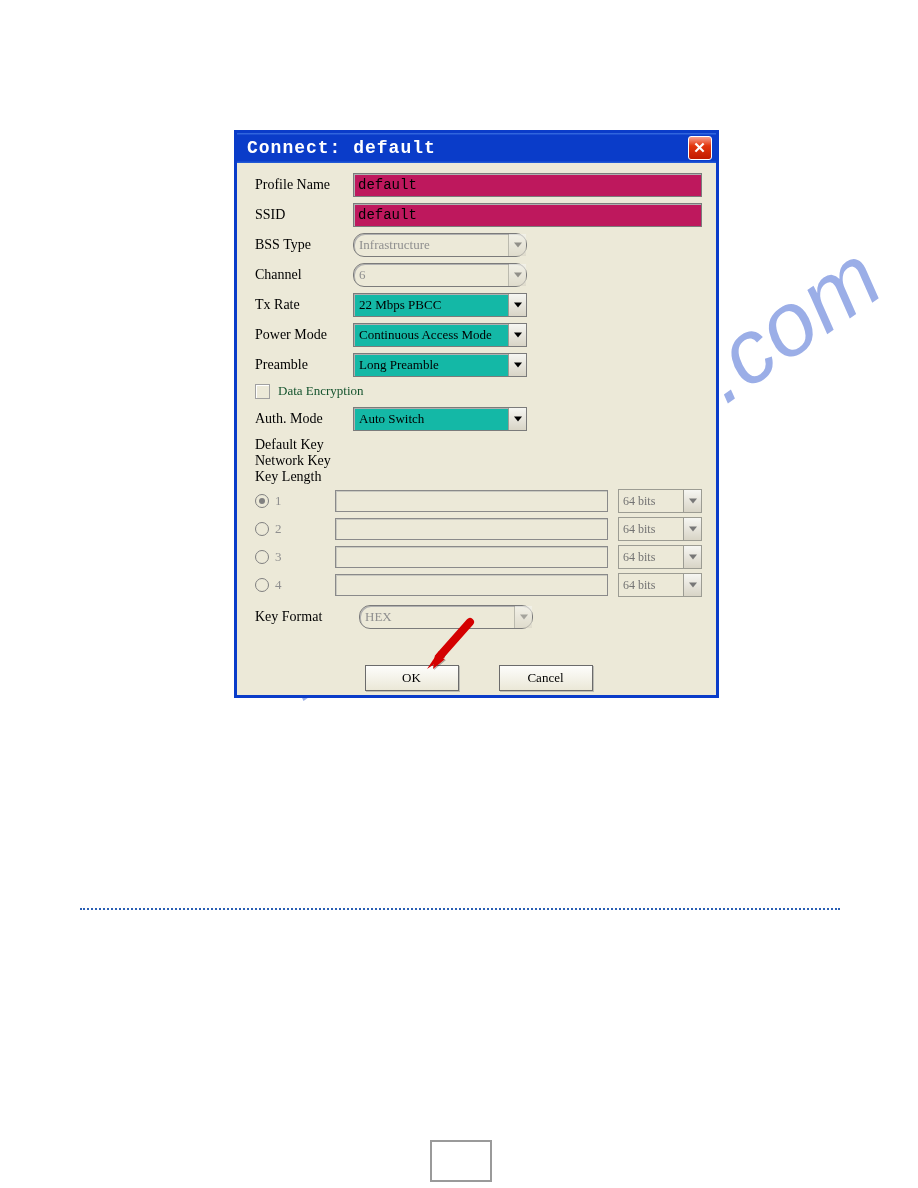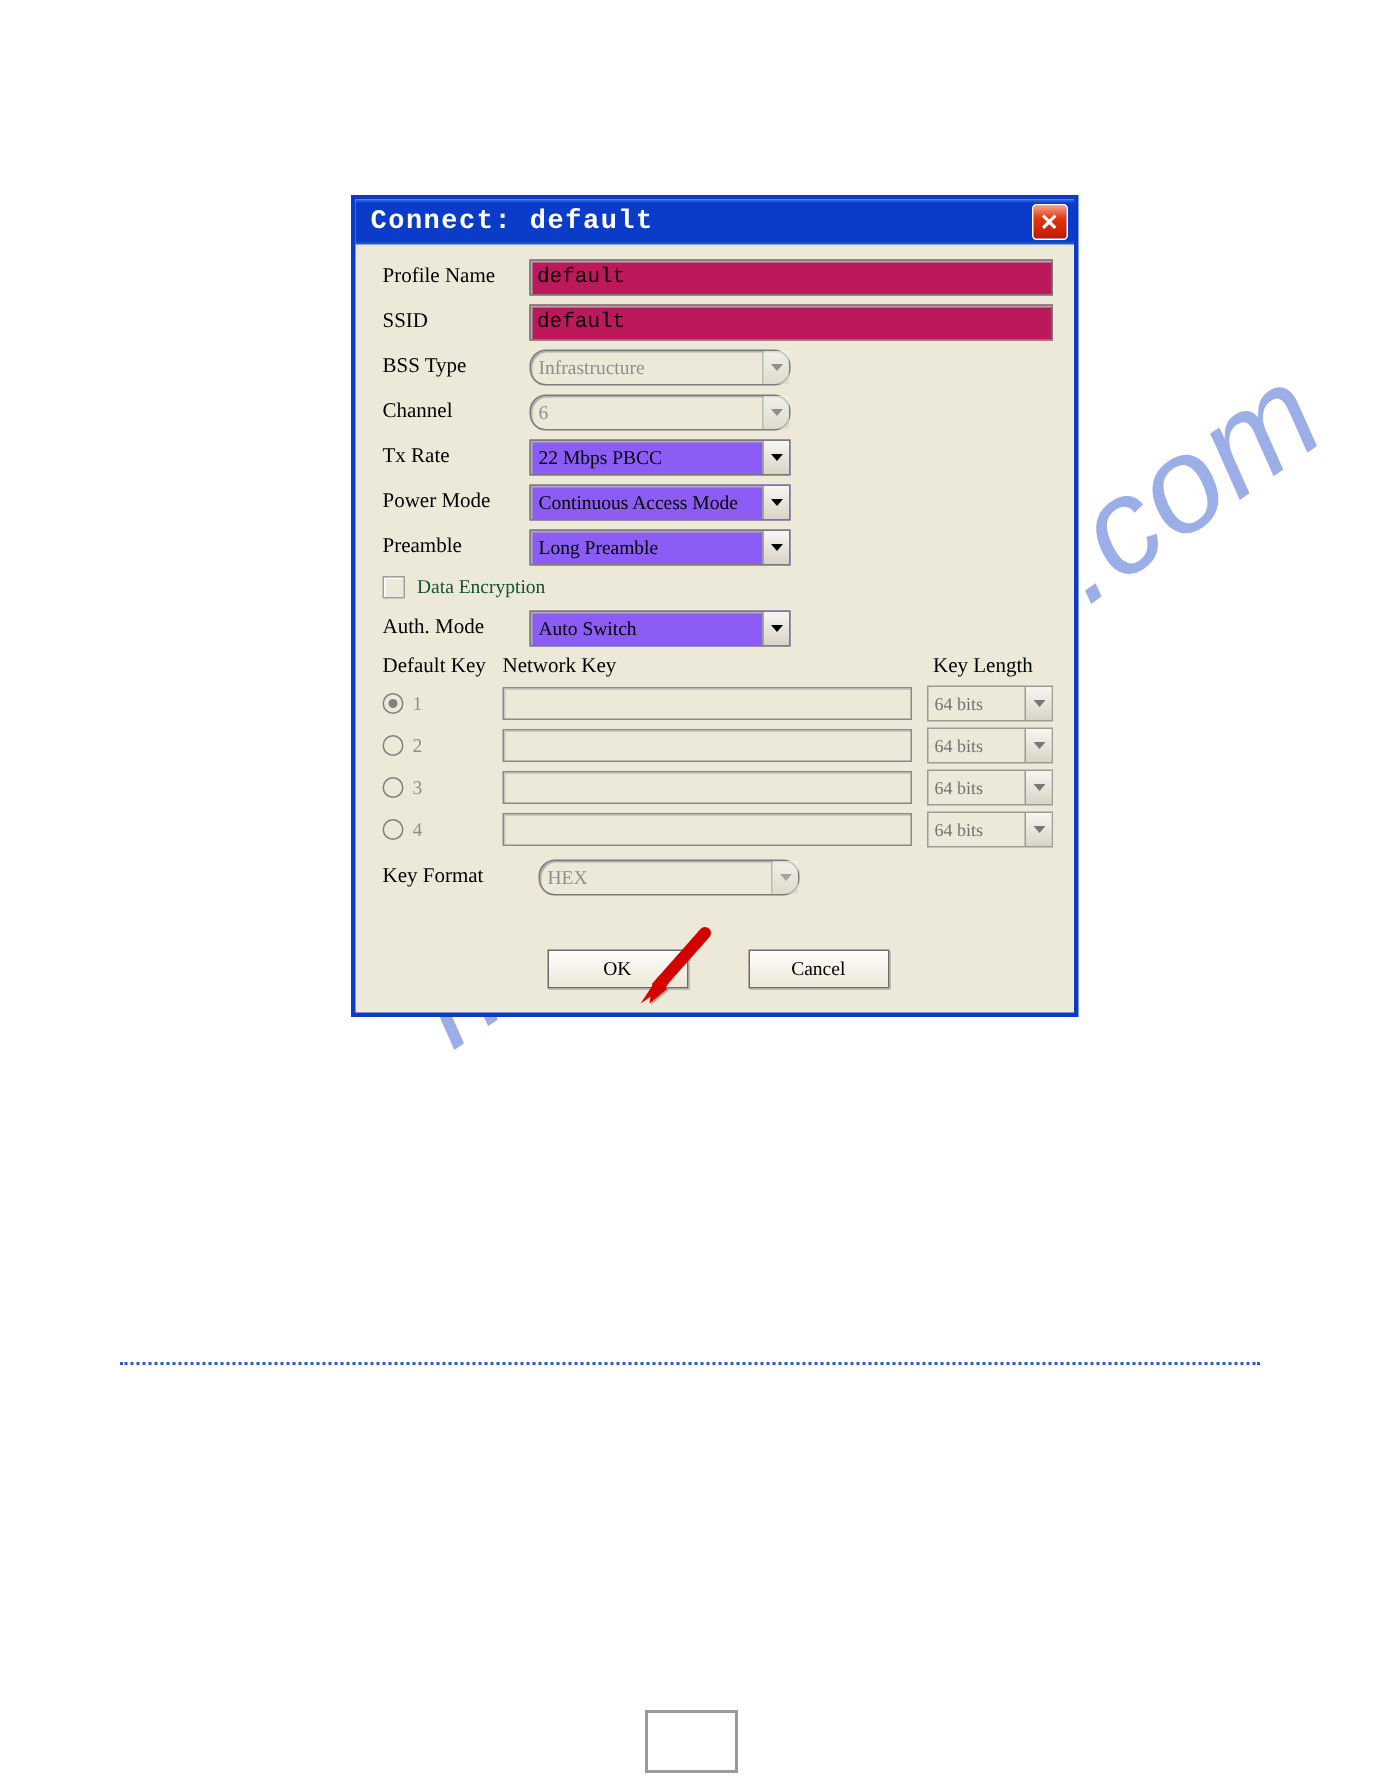--- a/index.html
+++ b/index.html
@@ -64,21 +64,21 @@
     display: flex;
     align-items: center;
     justify-content: center;
     font-family: Arial, sans-serif;
     font-weight: bold;
     font-size: 15px;
     cursor: pointer;
   }
 
   .body {
-    padding: 10px 14px 14px 18px;
+    padding: 10px 14px 2px 18px;
     font-size: 13px;
     font-family: "Times New Roman", serif;
   }
 
   .row {
     display: flex;
     align-items: center;
     margin-bottom: 6px;
   }
 
@@ -96,21 +96,21 @@
     padding: 1px 4px;
     font-family: "Courier New", monospace;
     font-size: 14px;
     box-shadow: inset 1px 1px 0 #b0b0b0;
   }
 
   .combo {
     width: 172px;
     height: 22px;
     border: 1px solid #7b7b7b;
-    background: #8b5cf6;
+    background: #14b8a6;
     display: flex;
     align-items: center;
     justify-content: space-between;
     box-shadow: inset 1px 1px 0 #b0b0b0;
   }
   .combo.disabled {
     background: #ece9d8;
     color: #8f8f8f;
     border-radius: 11px;
   }
@@ -143,20 +143,21 @@
     background: #ece9d8;
     box-shadow: inset 1px 1px 0 #ffffff;
   }
   .disabled-text { color: #14532d; }
 
   .keys-header {
     display: flex;
     margin-top: 6px;
     margin-bottom: 4px;
     font-size: 14px;
+    flex-direction: column;
   }
   .keys-header .c1 { width: 80px; }
   .keys-header .c2 { flex: 1; }
   .keys-header .c3 { width: 80px; text-align:left; }
 
   .key-row {
     display: flex;
     align-items: center;
     margin-bottom: 4px;
   }

